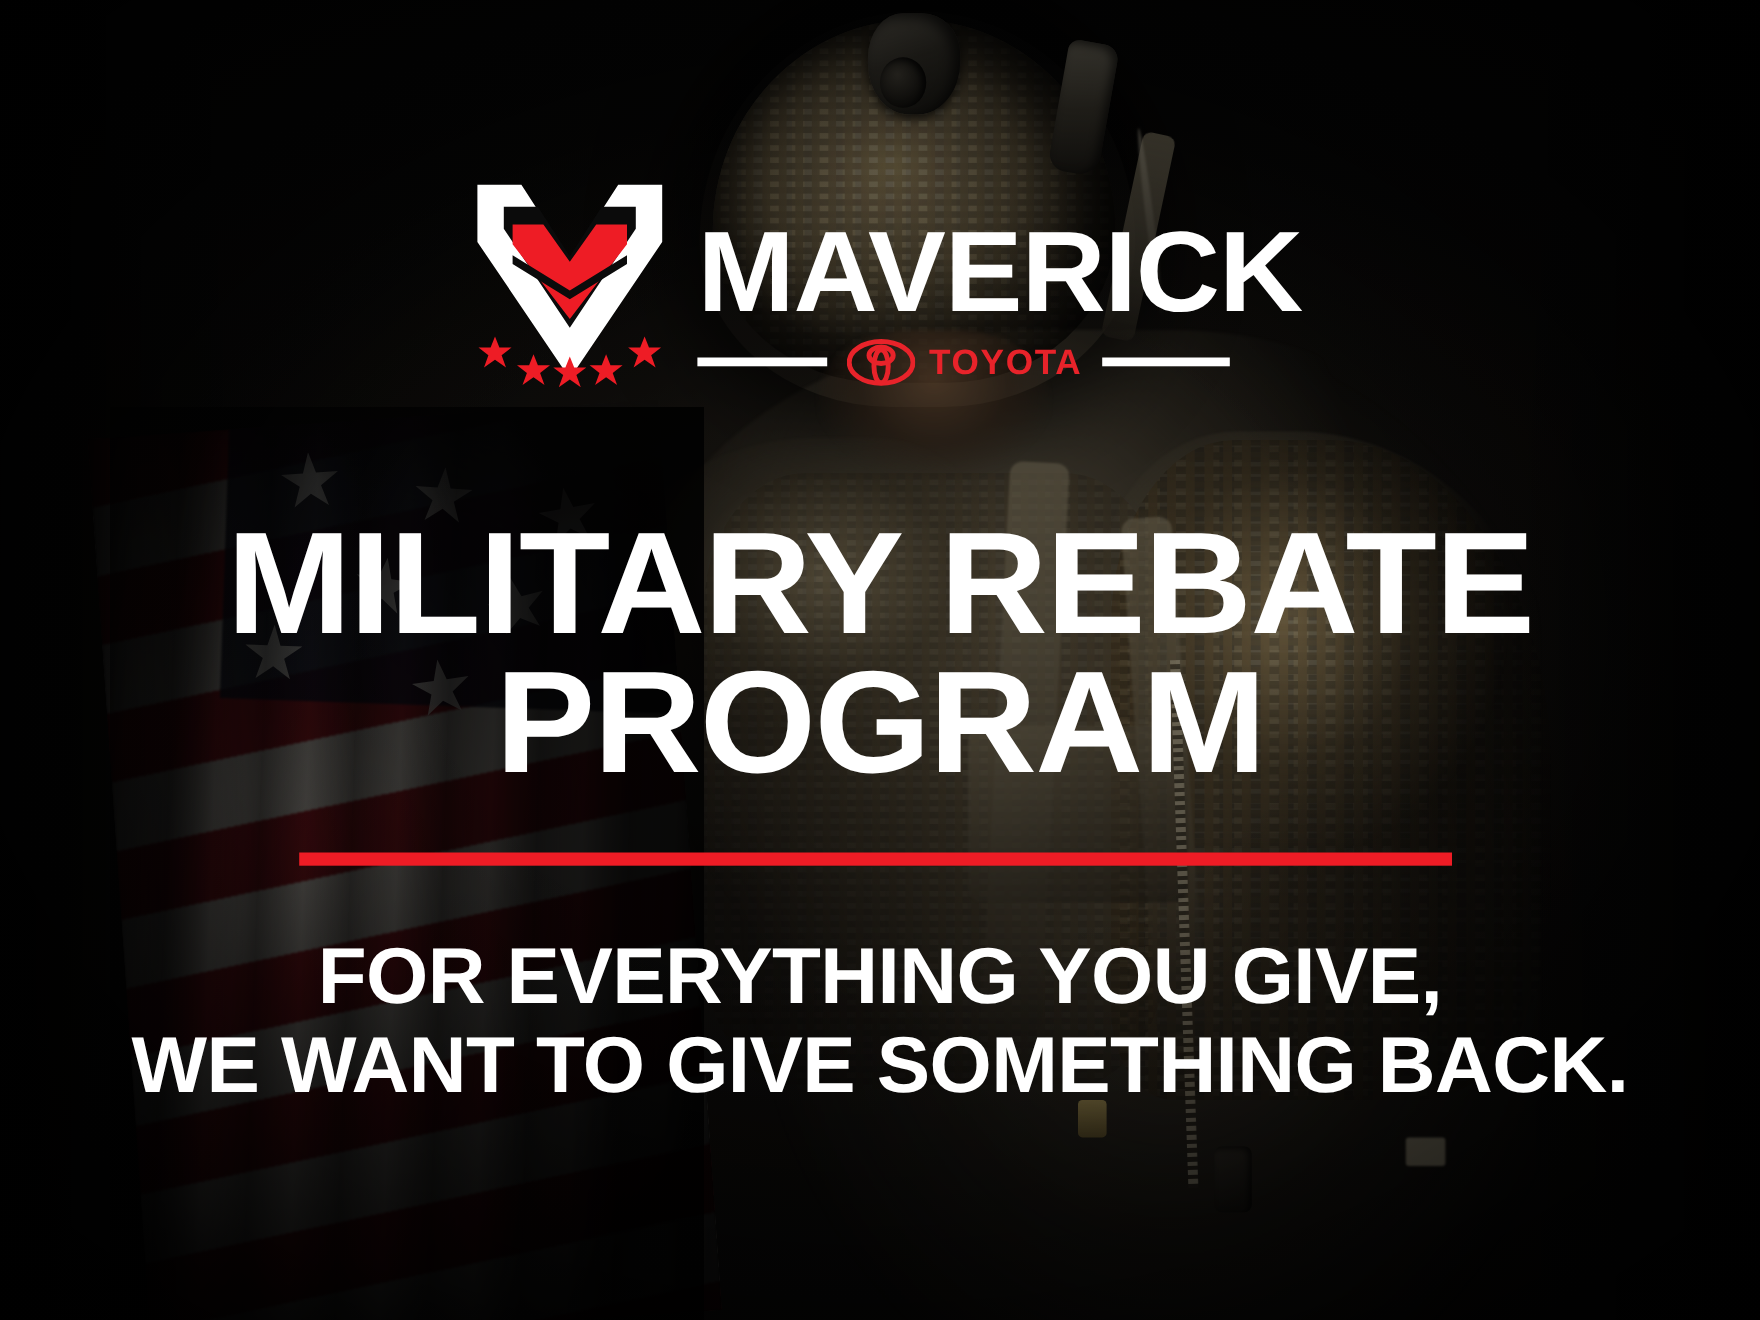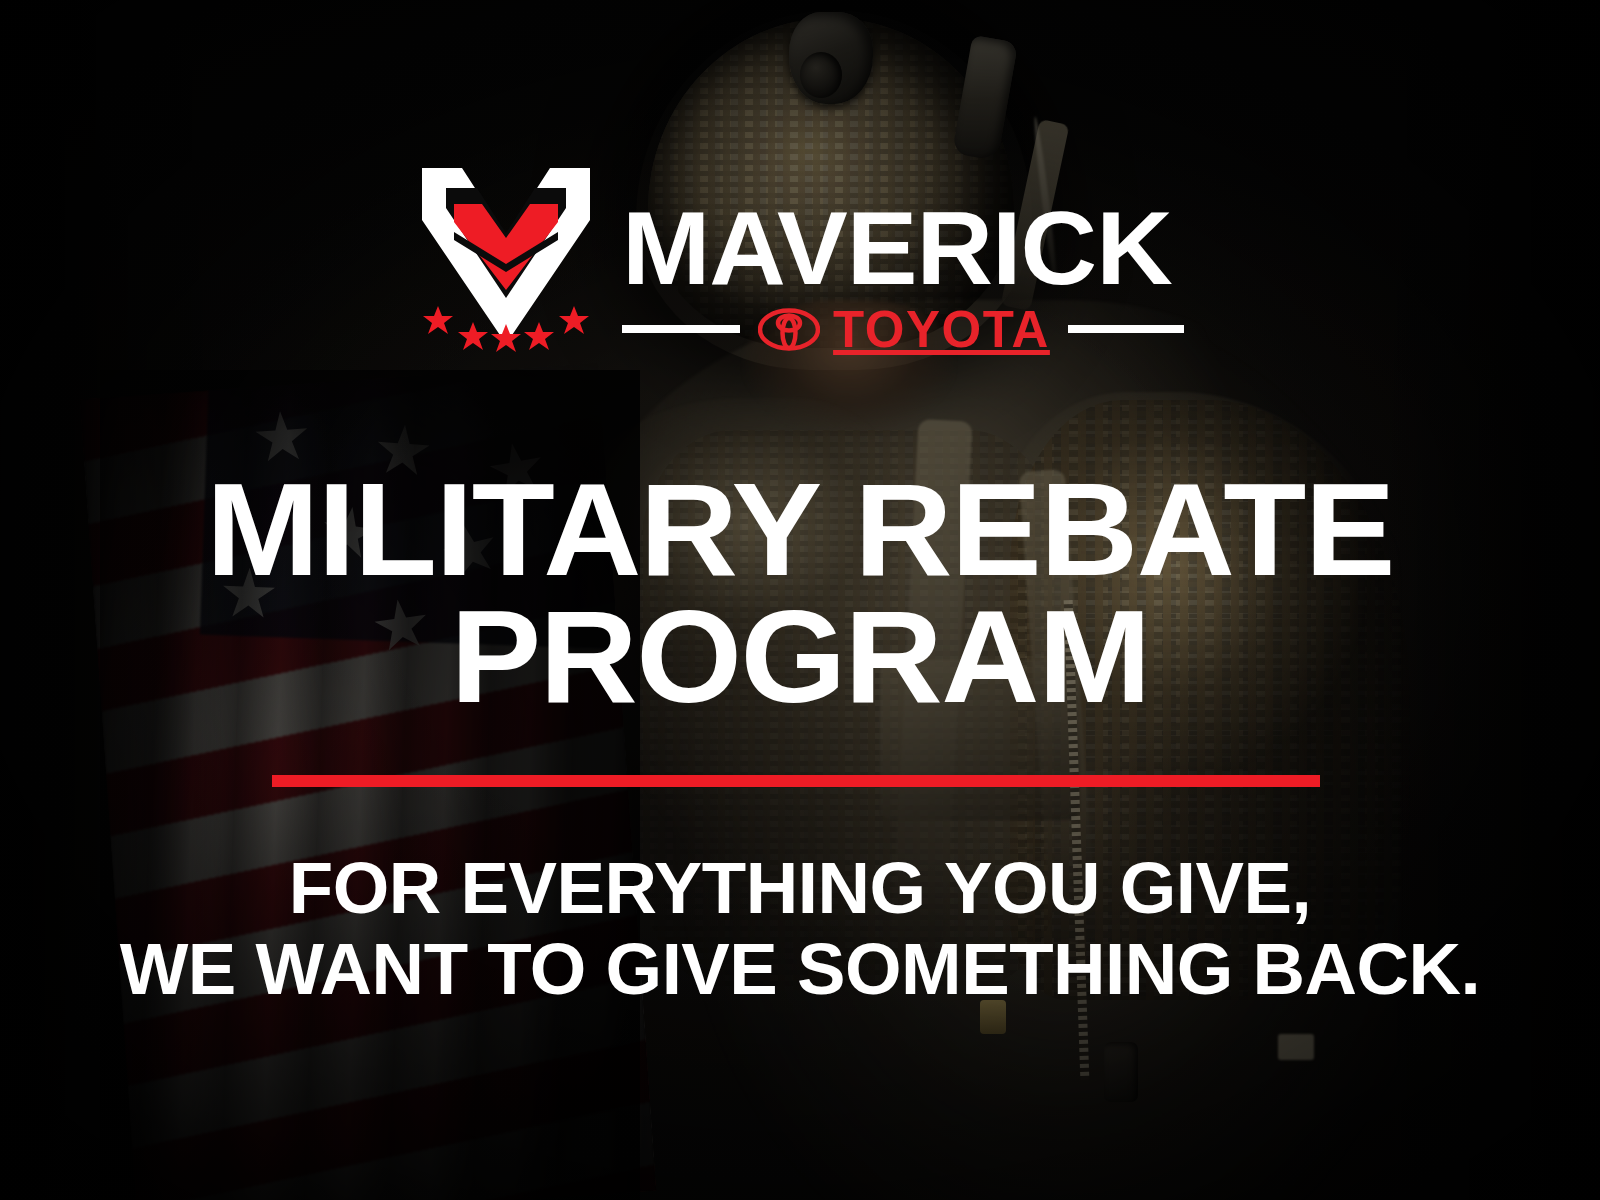--- a/index.html
+++ b/index.html
@@ -323,27 +323,26 @@
   .rule { height: 8px; background: #ffffff; flex: 0 0 auto; }
   .rule-left { width: 118px; }
   .rule-right { width: 116px; }
   .toyota-mark {
     display: flex;
     align-items: center;
     gap: 13px;
   }
   .toyota-emblem { width: 62px; height: 43px; display: block; }
   .toyota-word {
-    font-size: 51px;
+    font-size: 32px;
     font-weight: 700;
     color: #E8232A;
     letter-spacing: 1.5px;
     line-height: 1;
     white-space: nowrap;
-    text-decoration: underline;
   }
 
   
   .headline {
     position: absolute;
     left: 0; top: 466px;
     width: 1600px;
     text-align: center;
     color: #ffffff;
     font-weight: 700;

